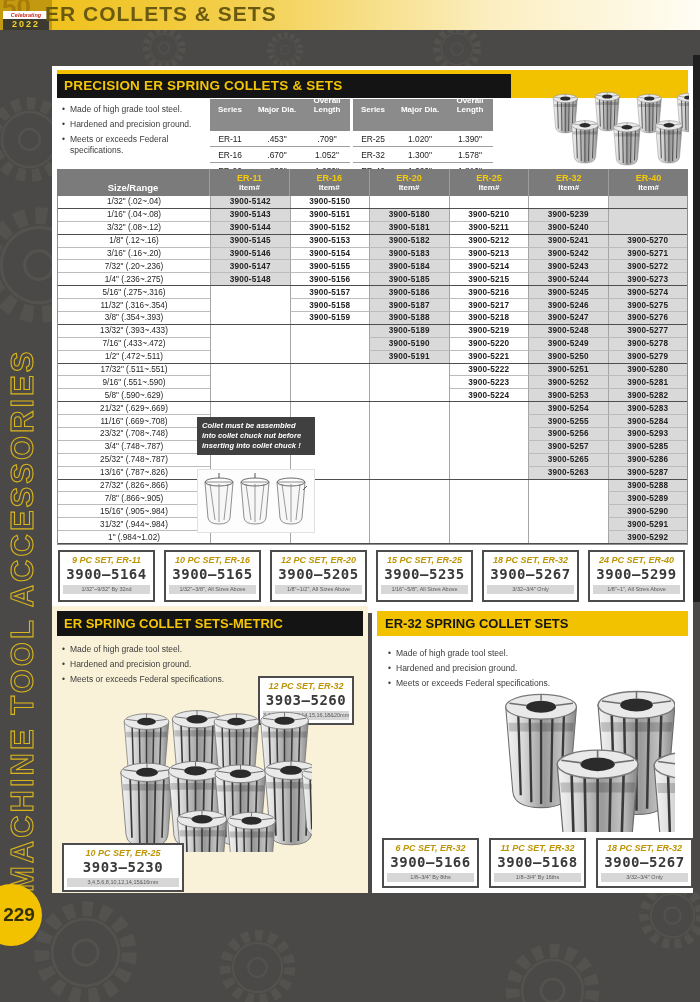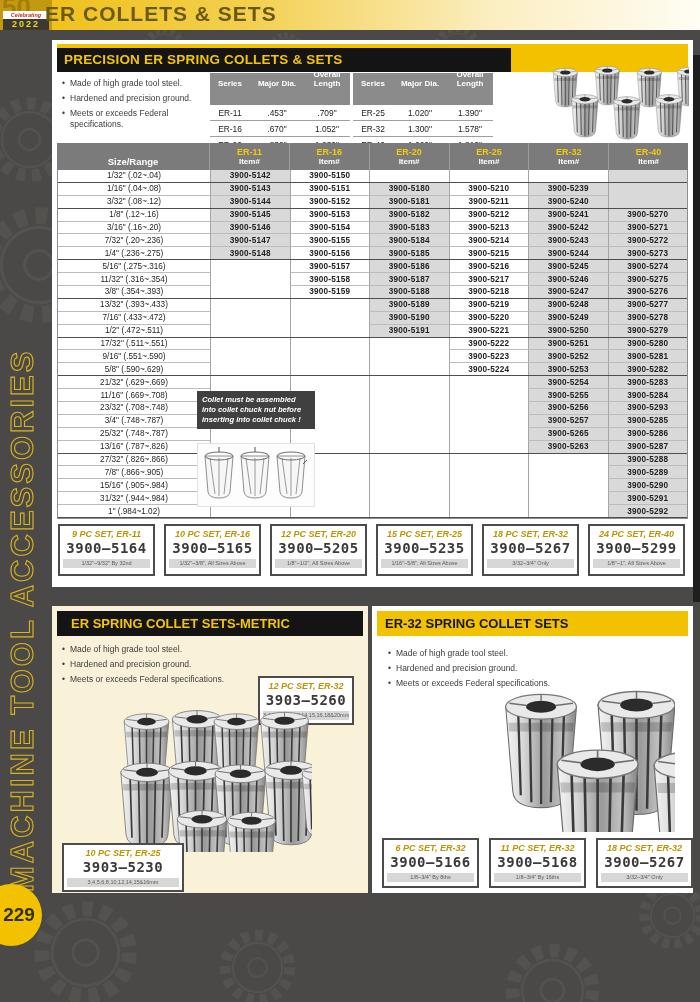--- a/index.html
+++ b/index.html
@@ -23,31 +23,31 @@
   .sidebar-title{position:absolute;left:5px;top:312px;height:580px;z-index:1;
     writing-mode:vertical-rl;transform:rotate(180deg);white-space:nowrap;
     font-size:31px;font-weight:bold;letter-spacing:3px;color:#d9b51c}
   @supports (-webkit-text-stroke:1px red){
     .sidebar-title{color:transparent;-webkit-text-stroke:1.1px #d9b51c}
   }
   .page-circle{position:absolute;left:-20px;top:884px;width:62px;height:62px;border-radius:50%;
     background:#f2c100;z-index:4;display:flex;align-items:center;justify-content:center;padding-left:16px;
     font-size:19px;font-weight:bold;color:#33300a}
   
-  .main-panel{position:absolute;left:52px;top:40px;width:641px;height:547px;background:#fff;z-index:2}
+  .main-panel{position:absolute;left:52px;top:66px;width:641px;height:547px;background:#fff;z-index:2}
   .metric-panel{position:absolute;left:52px;top:606px;width:316px;height:287px;background:#faf2d8;z-index:2}
   .er32-panel{position:absolute;left:372px;top:606px;width:321px;height:287px;background:#fff;z-index:2}
   .right-strip{position:absolute;left:693px;top:55px;width:7px;height:547px;background:#1f1f1f;z-index:2}
   
   .main-bar{margin:4px 5px 0 5px;display:flex;height:28px;border-top:4px solid #f2c100}
   .bar-left{flex:0 0 72%;background:#141414;color:#f3c504;font-size:13.5px;font-weight:bold;
     line-height:24px;padding-left:7px;letter-spacing:.2px}
   .bar-right{flex:1;background:#f2c100}
   .metric-bar{margin:5px;height:25px;background:#141414;color:#f3c504;font-size:13px;
-    font-weight:bold;line-height:25px;padding-left:14px}
+    font-weight:bold;line-height:25px;padding-left:7px}
   .er32-bar{margin:5px;height:25px;background:#f2c100;color:#161616;font-size:13px;
     font-weight:bold;line-height:25px;padding-left:8px}
   
   .bullets{position:absolute;list-style:none;font-size:8.5px;color:#3c3c3c;line-height:1.3}
   .bullets li{margin-bottom:4px;padding-left:8px;position:relative}
   .bullets li::before{content:"•";position:absolute;left:0;top:0}
   #main-bullets{left:10px;top:38px;width:152px}
   #metric-bullets{left:10px;top:38px;width:230px}
   #er32-bullets{left:16px;top:42px;width:240px}
   

